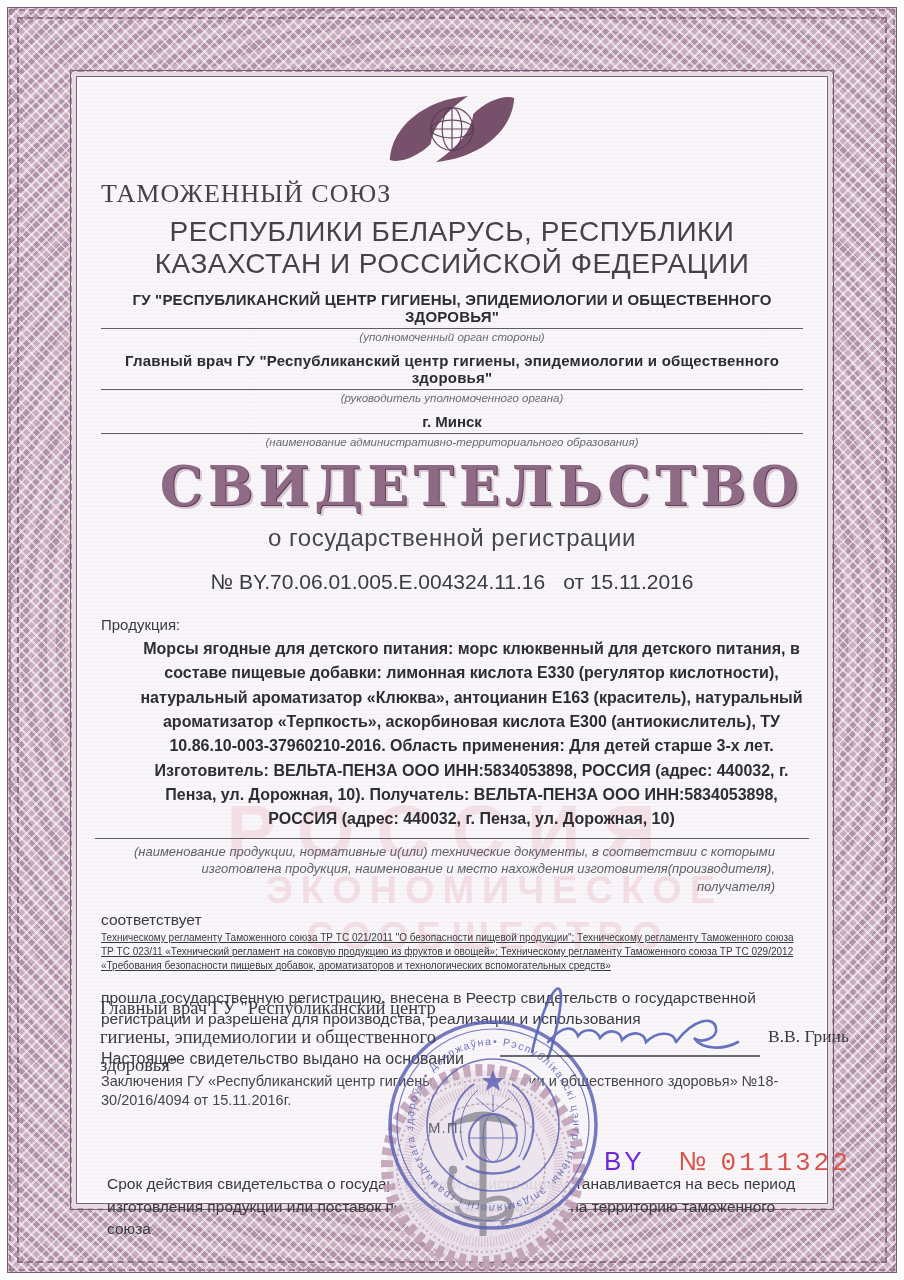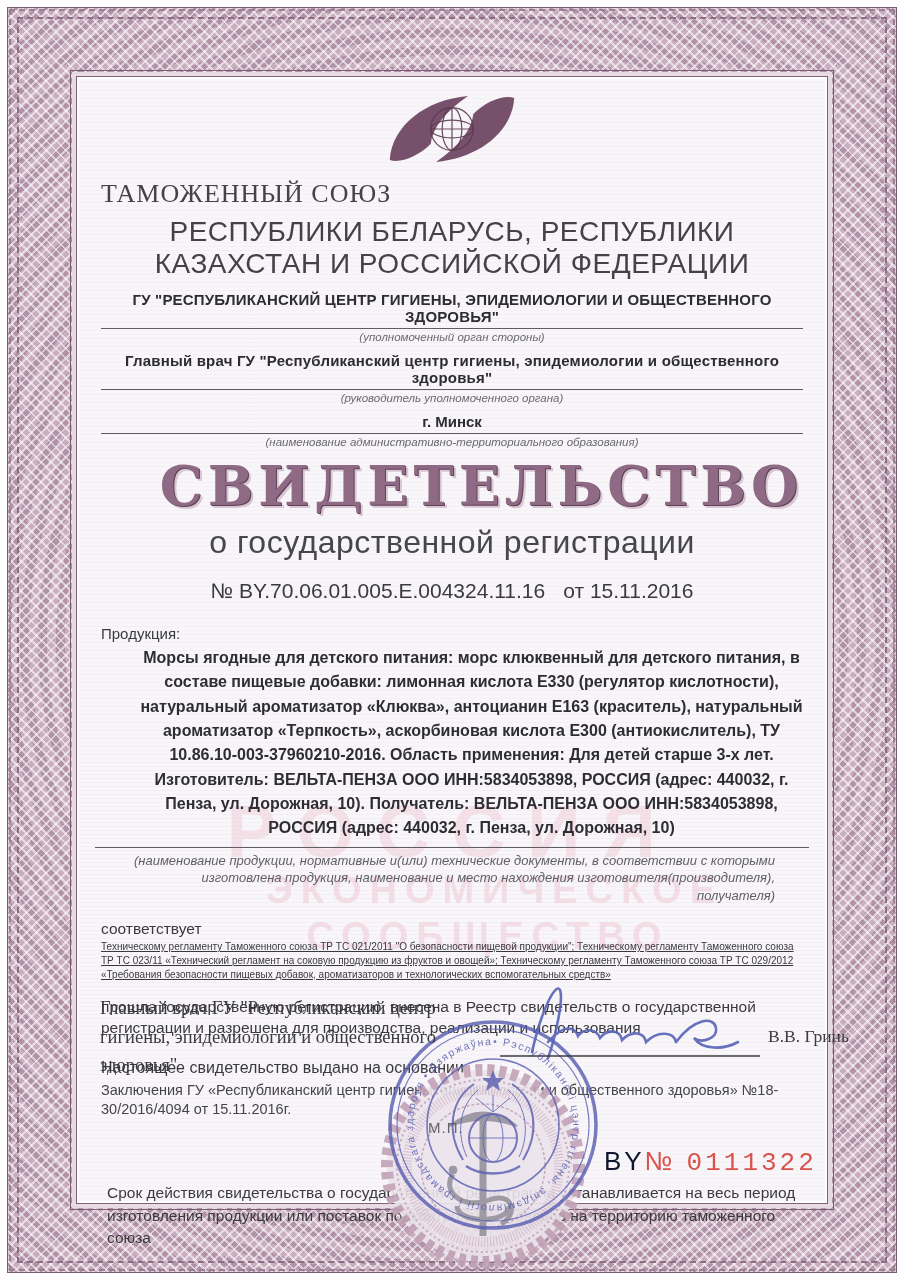--- a/index.html
+++ b/index.html
@@ -26,21 +26,21 @@
   .h-serif2{font-family:Liberation Sans, sans-serif;font-size:28px;letter-spacing:.5px;color:#46404a;text-align:center;margin-top:7px;}
   .h-bold{font-size:15px;font-weight:bold;color:#2d2d30;text-align:center;margin-top:11px;letter-spacing:.2px;}
   .rule{border:none;border-top:1px solid #5e5e62;margin:3px 0 2px 0;}
   .caption{font-size:11.5px;font-style:italic;color:#69696e;text-align:center;}
   .city{font-size:15px;font-weight:bold;color:#2d2d30;text-align:center;margin-top:9px;}
 
   
   .big-title{font-family:"DejaVu Serif","Liberation Serif",serif;font-weight:bold;font-size:54px;
     text-align:right;color:#8e6a85;letter-spacing:5px;margin-top:6px;
     text-shadow:1px 1px 0 #5f4259, 3px 3px 0 #d9c6d3;}
-  .sub-title{font-size:32px;color:#46464c;text-align:center;letter-spacing:.5px;margin-top:6px;}
+  .sub-title{font-size:24px;color:#46464c;text-align:center;letter-spacing:.5px;margin-top:6px;}
   .number-line{font-size:21px;color:#3a3a3f;text-align:center;margin-top:18px;}
   .number-line .gap{display:inline-block;width:18px;}
 
   
   .product-label{font-size:15px;color:#3a3a3d;margin-top:22px;}
   .product-text{font-size:16px;font-weight:bold;color:#2e2e31;line-height:1.52;text-align:center;margin-top:4px;margin-left:39px;}
   .rule2{border:none;border-top:1px solid #5e5e62;margin:6px -6px 4px -6px;}
   .caption2{font-size:13px;font-style:italic;color:#5f5f64;text-align:right;line-height:1.35;padding:0 28px;}
   .conforms{font-size:15.5px;color:#3a3a3d;margin-top:16px;}
   .regs{font-size:10px;color:#3a3a3d;line-height:1.38;margin-top:2px;text-decoration:underline;}
@@ -58,21 +58,21 @@
   
   .signer{position:absolute;left:100px;top:994px;width:370px;
     font-family:"Liberation Serif",serif;font-size:18.5px;color:#3b3b40;line-height:1.55;}
   .signer-name{position:absolute;left:768px;top:1026px;font-family:"Liberation Serif",serif;
     font-size:17.5px;color:#3b3b40;white-space:nowrap;}
   .sig-svg{position:absolute;left:498px;top:980px;}
   .rosette-svg{position:absolute;left:338px;top:1028px;}
   .stamp-svg{position:absolute;left:368px;top:1000px;}
   .mp{position:absolute;left:428px;top:1082px;font-size:15px;color:#64646e;letter-spacing:1px;margin-top:37px;}
   .form-no{position:absolute;left:604px;top:1146px;font-size:26px;white-space:nowrap;}
-  .form-no .cc{color:#0f172a;letter-spacing:3px;}
+  .form-no .cc{color:#6d28d9;letter-spacing:3px;margin-right:34px;}
   .form-no .ns{color:#d9534b;margin-right:14px;}
   .form-no .digits{color:#d9534b;font-family:"Liberation Mono",monospace;letter-spacing:3px;}
 </style>
 </head>
 <body>
 
 <div class="page">
 
   <div class="frame"></div>
 

